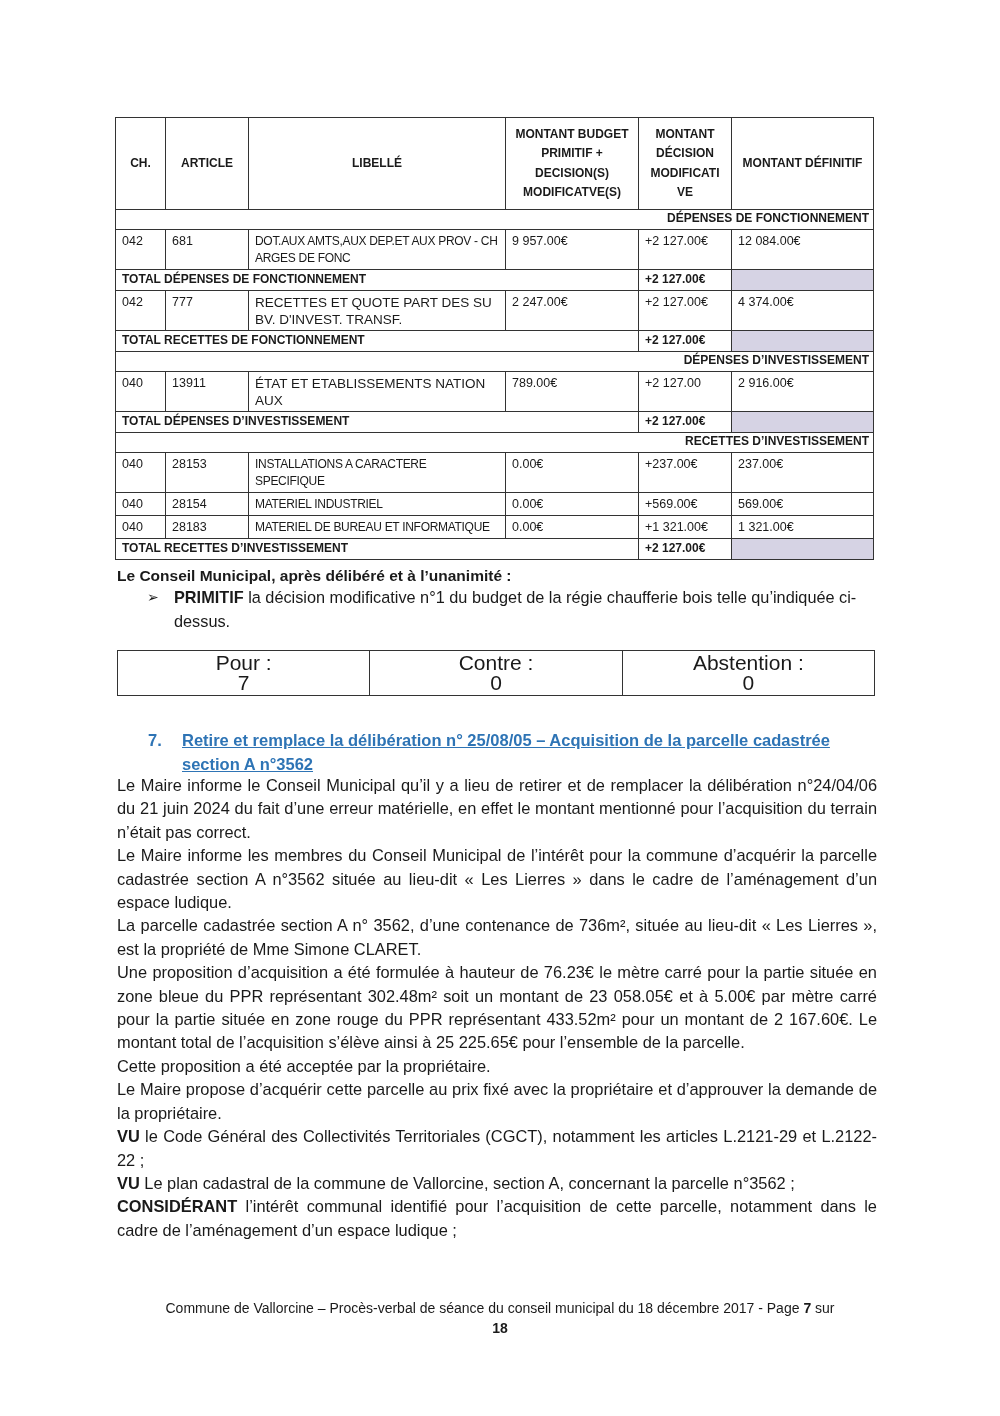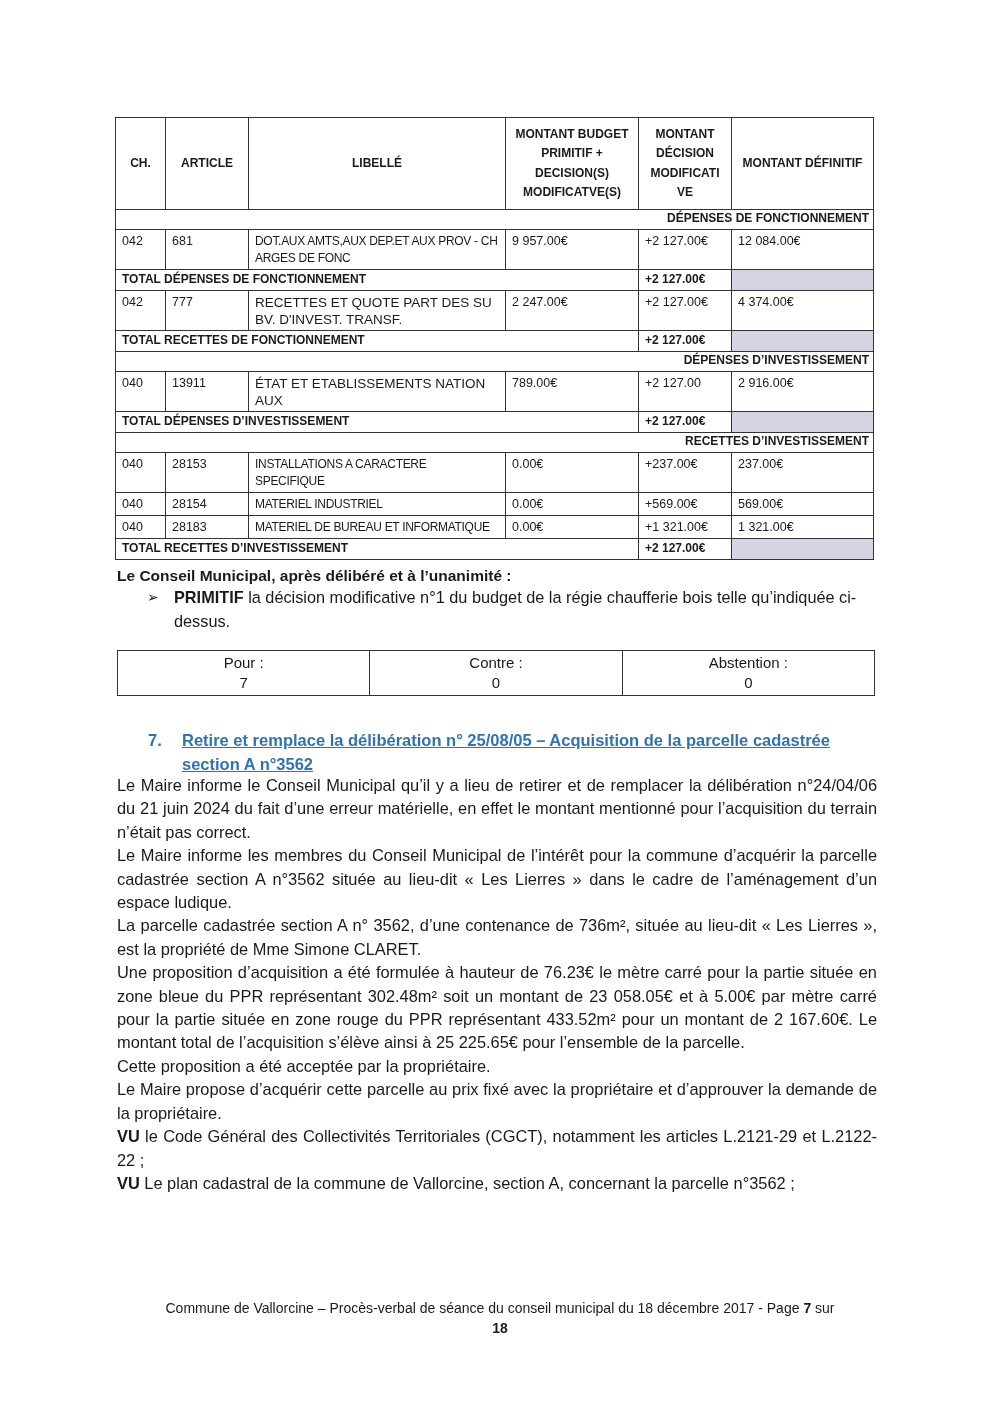--- a/index.html
+++ b/index.html
@@ -25,21 +25,21 @@
   tr.total td { font-weight:bold; padding:2px 6px; height:16px; }
   td.shade { background:#d6d3e4; }
 
   .p { position:absolute; font-size:16.4px; line-height:23.3px; }
   .intro { left:117px; top:564px; font-weight:bold; font-size:15.5px; }
   .bullet { left:147px; top:585px; width:730px; font-size:16.3px; line-height:24px; }
   .bullet .arrow { position:absolute; left:0; top:0; font-size:14px; }
   .bullet .txt { margin-left:27px; display:block; }
   b { font-weight:bold; }
 
-  table.vote { position:absolute; left:117px; top:650px; width:758px; border-collapse:collapse; table-layout:fixed; font-size:15px; }
+  table.vote { position:absolute; left:117px; top:650px; width:758px; border-collapse:collapse; table-layout:fixed; font-size:21px; }
   table.vote td { border:1.4px solid #333; text-align:center; line-height:20px; padding:2px 0; }
 
   .heading { position:absolute; left:148px; top:728px; width:700px; color:#2e74b5; font-weight:bold; font-size:16.5px; line-height:24px; }
   .heading .num { position:absolute; left:0; top:0; }
   .heading .htxt { display:block; margin-left:34px; text-decoration:underline; }
 
   .body { position:absolute; left:117px; top:774px; width:760px; font-size:16.4px; line-height:23.4px; text-align:justify; }
   .body p { margin:0; }
 
   .footer { position:absolute; left:117px; top:1298px; width:766px; text-align:center; font-size:14px; line-height:20px; }
@@ -182,19 +182,20 @@
 
   <div class="body">
     <p>Le Maire informe le Conseil Municipal qu’il y a lieu de retirer et de remplacer la délibération n°24/04/06 du 21 juin 2024 du fait d’une erreur matérielle, en effet le montant mentionné pour l’acquisition du terrain n’était pas correct.</p>
     <p>Le Maire informe les membres du Conseil Municipal de l’intérêt pour la commune d’acquérir la parcelle cadastrée section A n°3562 située au lieu-dit « Les Lierres » dans le cadre de l’aménagement d’un espace ludique.</p>
     <p>La parcelle cadastrée section A n° 3562, d’une contenance de 736m², située au lieu-dit « Les Lierres », est la propriété de Mme Simone CLARET.</p>
     <p>Une proposition d’acquisition a été formulée à hauteur de 76.23€ le mètre carré pour la partie située en zone bleue du PPR représentant 302.48m² soit un montant de 23 058.05€ et à 5.00€ par mètre carré pour la partie située en zone rouge du PPR représentant 433.52m² pour un montant de 2 167.60€. Le montant total de l’acquisition s’élève ainsi à 25 225.65€ pour l’ensemble de la parcelle.</p>
     <p>Cette proposition a été acceptée par la propriétaire.</p>
     <p>Le Maire propose d’acquérir cette parcelle au prix fixé avec la propriétaire et d’approuver la demande de la propriétaire.</p>
     <p><b>VU</b><span> le Code Général des Collectivités Territoriales (CGCT), notamment les articles L.2121-29 et L.2122-22 ;</span></p>
     <p><b>VU</b><span> Le plan cadastral de la commune de Vallorcine, section A, concernant la parcelle n°3562 ;</span></p>
+    <p><b>CONSIDÉRANT</b><span> l’intérêt communal identifié pour l’acquisition de cette parcelle, notamment dans le cadre de l’aménagement d’un espace ludique ;</span></p>
   </div>
 
   <div class="footer">
     <span>Commune de Vallorcine – Procès-verbal de séance du conseil municipal du 18 décembre 2017 - Page </span><b>7</b><span> sur</span><br>
     <b>18</b>
   </div>
 </div>
 
 </body></html>

